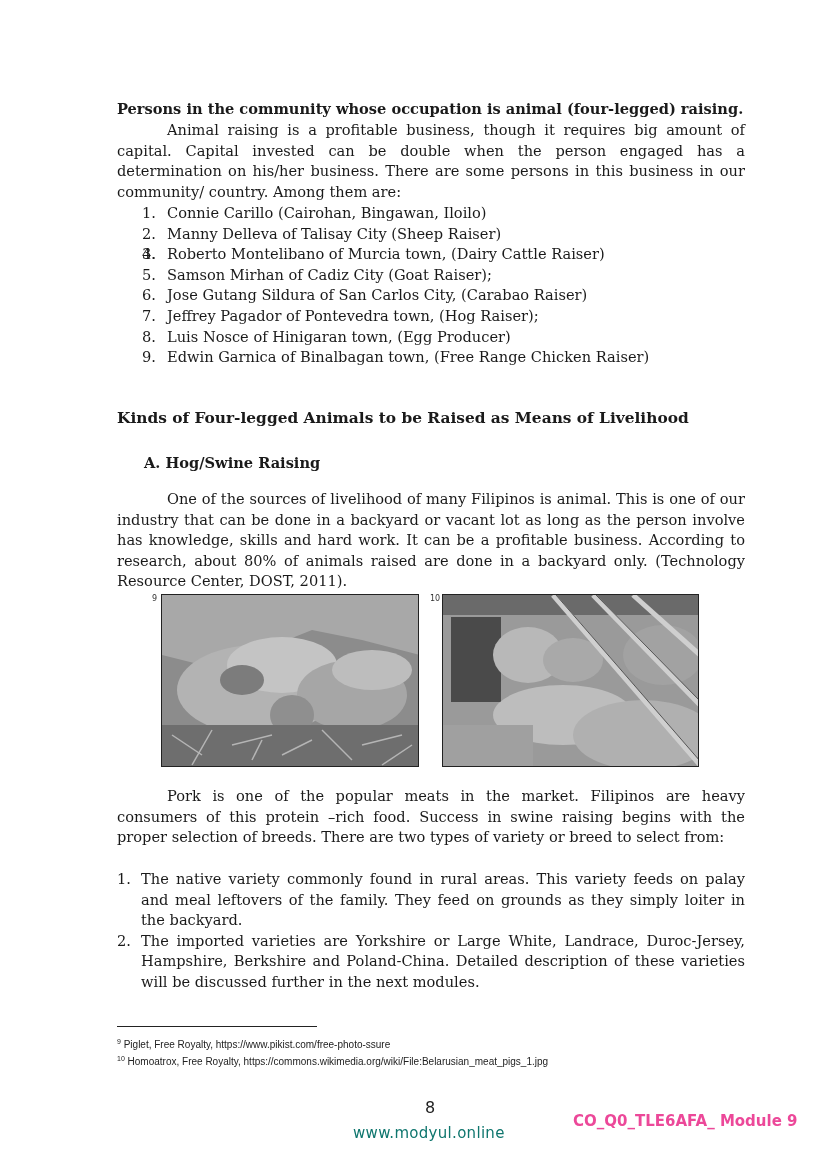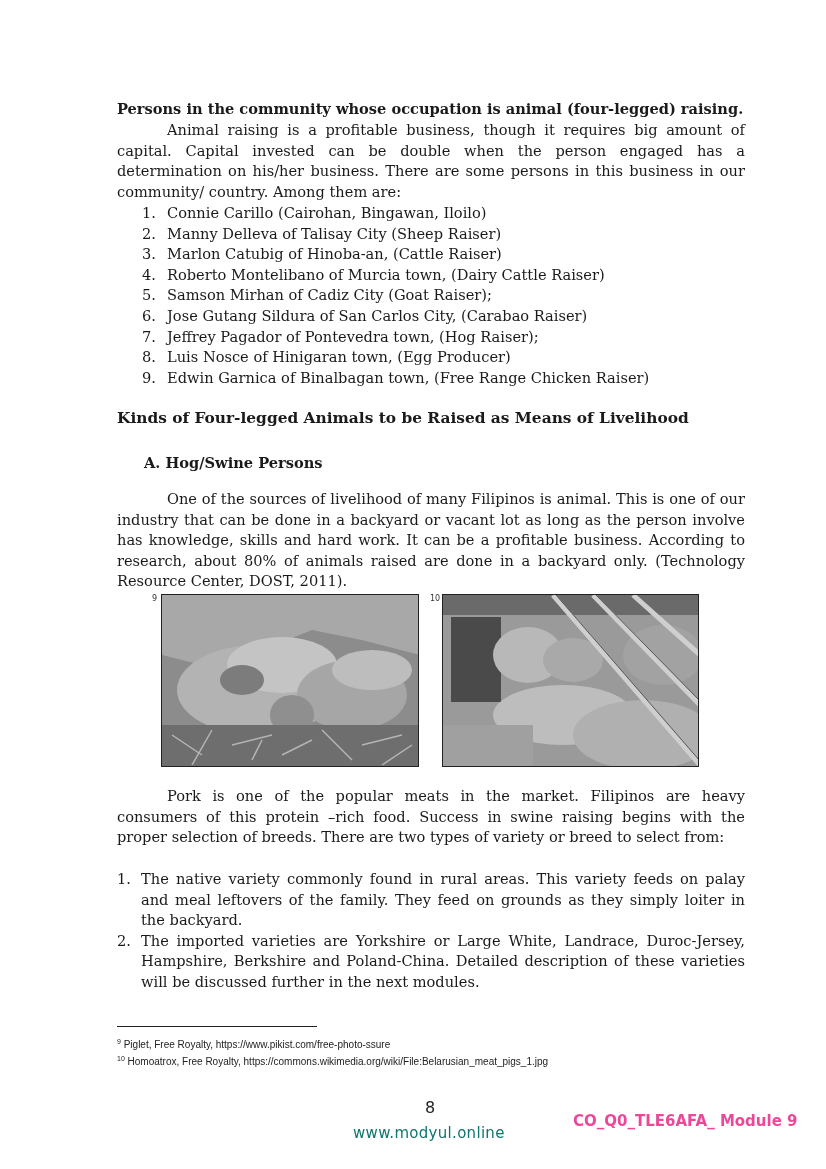--- a/index.html
+++ b/index.html
@@ -35,32 +35,32 @@
 
 <div class="page">
 
   <div class="block serif heading-bold" style="top:99px;">Persons in the community whose occupation is animal (four-legged) raising.</div>
 
   <div class="block serif just indent" style="top:120px;">Animal raising is a profitable business, though it requires big amount of capital. Capital invested can be double when the person engaged has a determination on his/her business. There are some persons in this business in our community/ country. Among them are:</div>
 
   <ul class="list1 serif block" style="top:203px;">
     <li><span class="num">1.</span><span>Connie Carillo (Cairohan, Bingawan, Iloilo)</span></li>
     <li><span class="num">2.</span><span>Manny Delleva of Talisay City (Sheep Raiser)</span></li>
-    <li><span class="num">3.</span><span>Marlon Catubig of Hinoba-an, (Cattle Raiser)</span></li>
+    <li><span class="num">3.</span></li>
     <li><span class="num">4.</span><span>Roberto Montelibano of Murcia town, (Dairy Cattle Raiser)</span></li>
     <li><span class="num">5.</span><span>Samson Mirhan of Cadiz City (Goat Raiser);</span></li>
     <li><span class="num">6.</span><span>Jose Gutang Sildura of San Carlos City, (Carabao Raiser)</span></li>
     <li><span class="num">7.</span><span>Jeffrey Pagador of Pontevedra town, (Hog Raiser);</span></li>
     <li><span class="num">8.</span><span>Luis Nosce of Hinigaran town, (Egg Producer)</span></li>
     <li><span class="num">9.</span><span>Edwin Garnica of Binalbagan town, (Free Range Chicken Raiser)</span></li>
   </ul>
 
   <div class="block serif heading-bold center" style="top:408px; font-size:15.4px;">Kinds of Four-legged Animals to be Raised as Means of Livelihood</div>
 
-  <div class="serif heading-bold" style="position:absolute; left:127px; top:453px;">A.  Hog/Swine Persons</div>
+  <div class="serif heading-bold" style="position:absolute; left:127px; top:453px;">A.  Hog/Swine Raising</div>
 
   <div class="block serif just indent" style="top:489px;">One of the sources of livelihood of many Filipinos is animal. This is one of our industry that can be done in a backyard or vacant lot as long as the person involve has knowledge, skills and hard work. It can be a profitable business. According to research, about 80% of animals raised are done in a backyard only. (Technology Resource Center, DOST, 2011).</div>
 
   <span class="fig-num" style="left:135px; top:594px;">9</span>
   <div class="figure" style="left:144px; top:594px; width:258px; height:173px;">
     <svg width="258" height="173" viewBox="0 0 258 173">
       <rect width="258" height="173" fill="#8c8c8c"></rect>
       <path d="M0 0 L258 0 L258 60 L200 45 L150 35 L100 55 L40 70 L0 60 Z" fill="#a8a8a8"></path>
       <ellipse cx="95" cy="95" rx="80" ry="45" fill="#b3b3b3"></ellipse>
       <ellipse cx="120" cy="70" rx="55" ry="28" fill="#c4c4c4"></ellipse>

